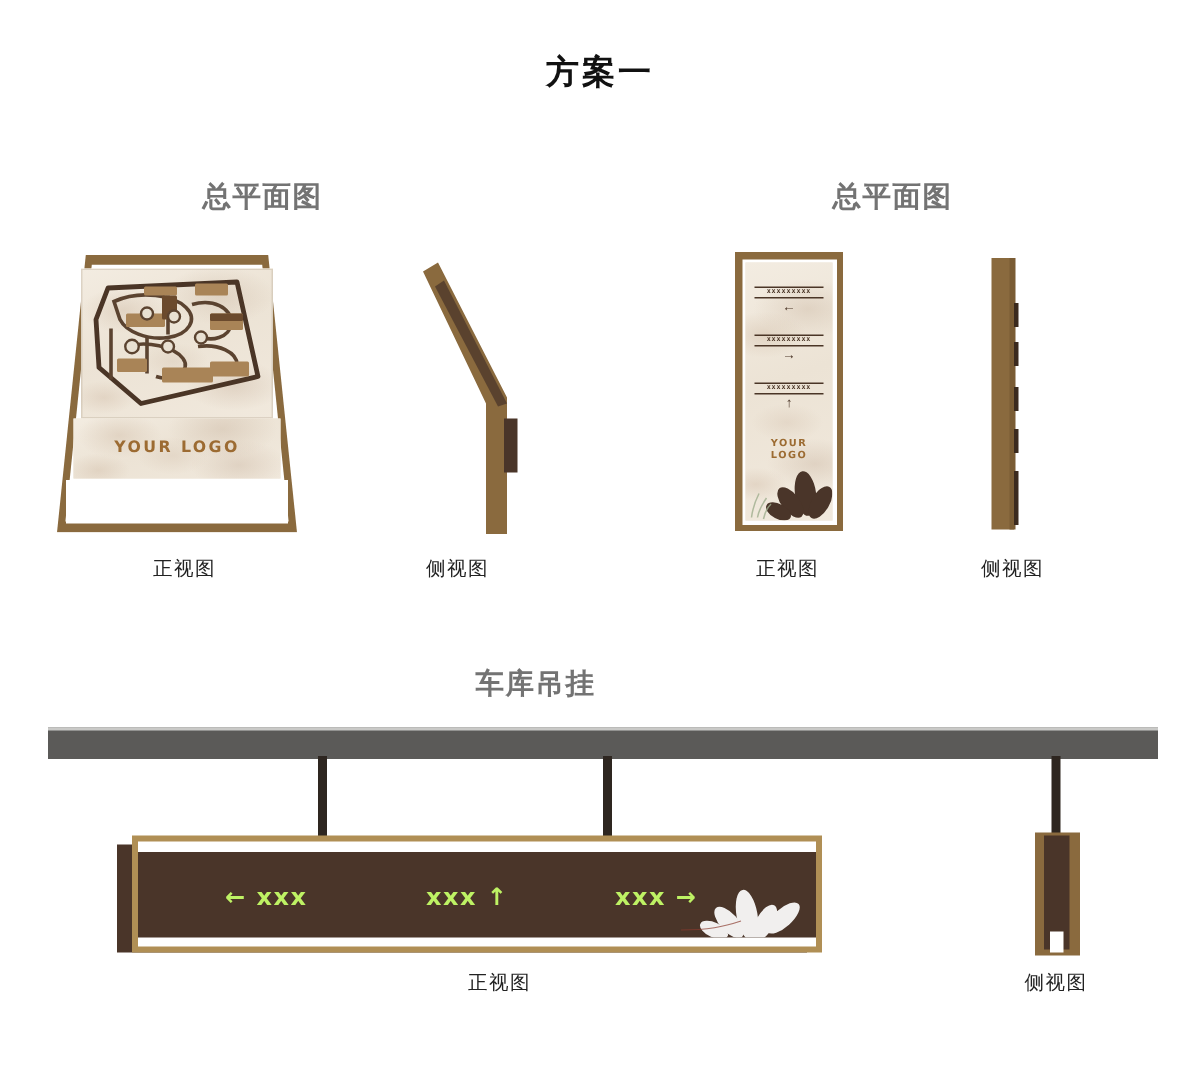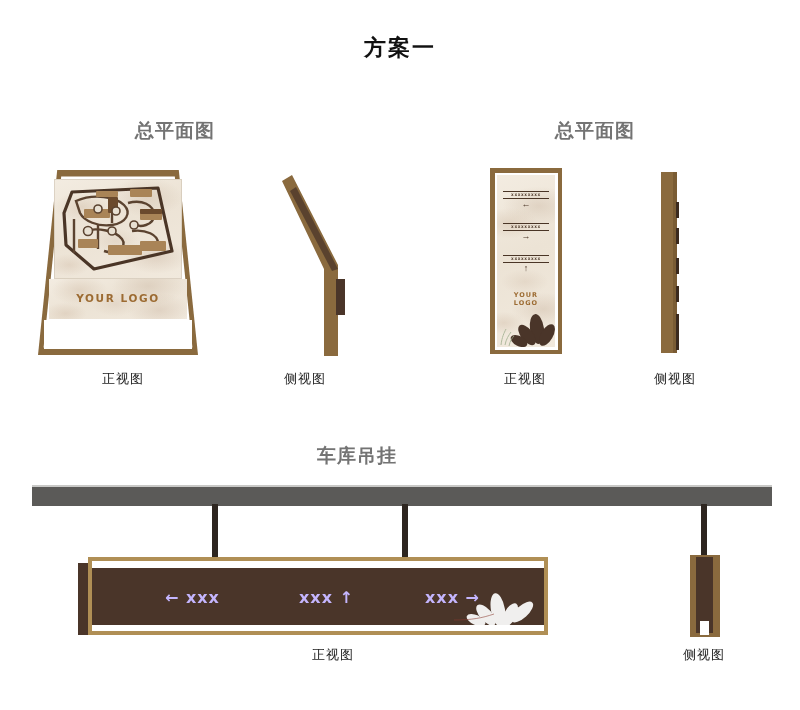--- a/index.html
+++ b/index.html
@@ -157,24 +157,23 @@
     position: absolute; left: 92px; top: 561px; width: 452px; height: 70px;
     background: #ffffff;
   }
   #hang-face {
     position: absolute; left: 92px; top: 568px; width: 452px; height: 57px;
     background: #4a3529;
     overflow: hidden;
   }
   .hang-text {
     position: absolute; top: 20px;
-    color: #c4b5fd; font-size: 16px; font-weight: 700; letter-spacing: 1px;
+    color: #bef264; font-size: 16px; font-weight: 700; letter-spacing: 1px;
     white-space: nowrap;
     font-family: "DejaVu Sans", sans-serif;
-    margin-left: 15px;
   }
   #hang-t1 { left: 58px; }
   #hang-t2 { left: 192px; }
   #hang-t3 { left: 318px; text-align: right; }
 
   
   #garage-side { position: absolute; left: 676px; top: 555px; width: 56px; height: 85px; }
   #gs-outer { position: absolute; left: 14px; top: 0; width: 30px; height: 82px; background: #8a6a3e; }
   #gs-face  { position: absolute; left: 20px; top: 2px; width: 17px; height: 76px; background: #4a3529; }
   #gs-slot  { position: absolute; left: 24px; top: 66px; width: 9px;  height: 14px; background: #ffffff; }

